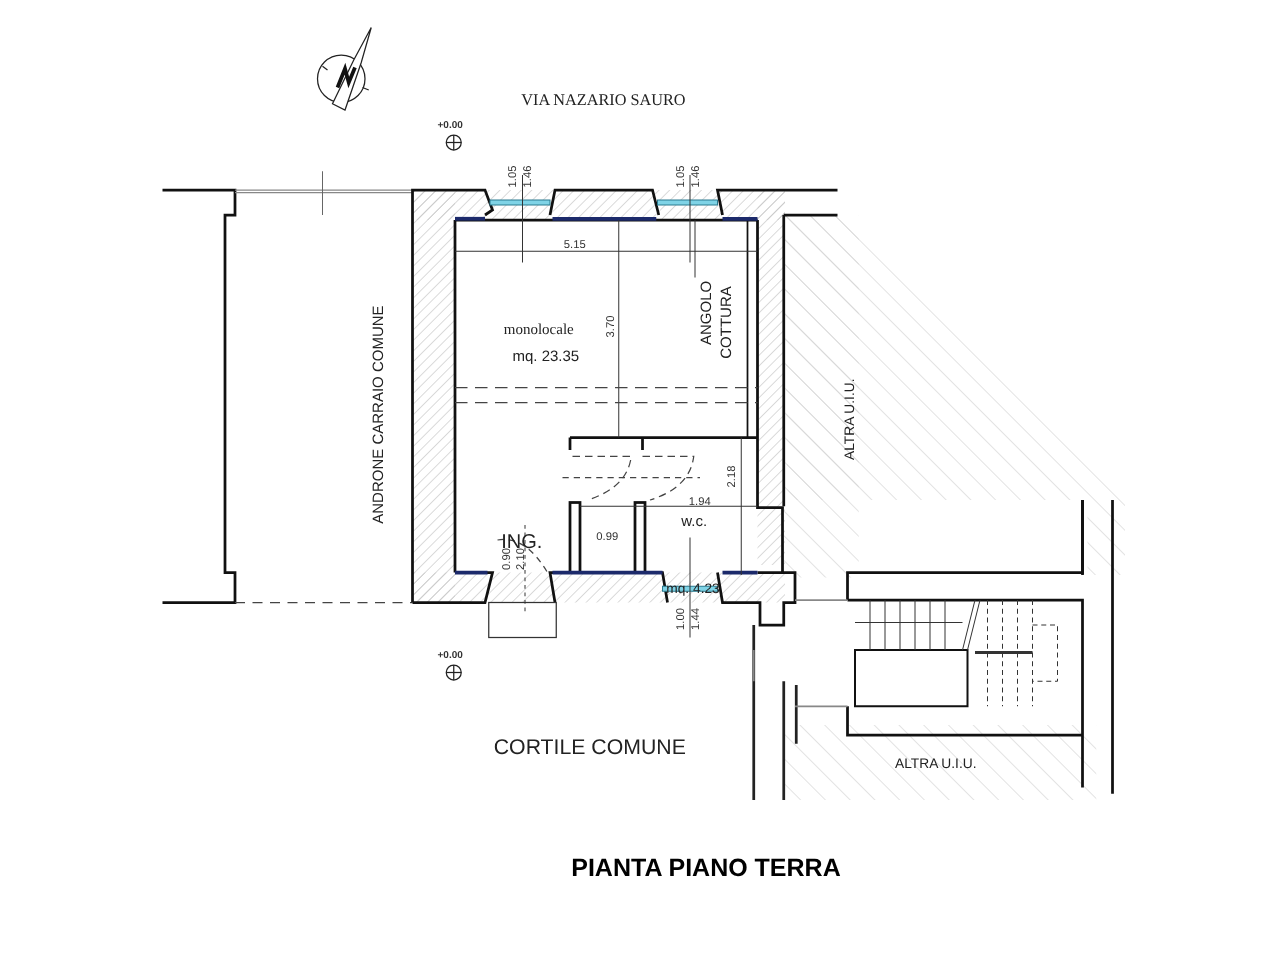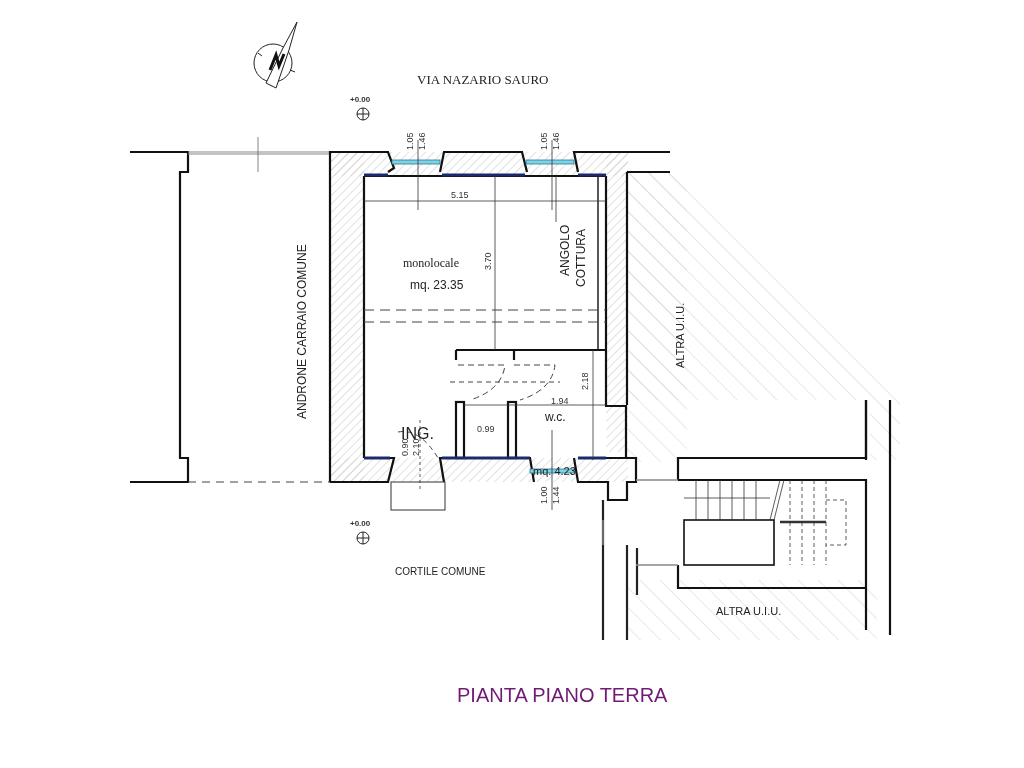--- a/index.html
+++ b/index.html
@@ -5,23 +5,23 @@
   html, body { margin:0; padding:0; background:#ffffff; }
   body { width:1024px; height:768px; position:relative; overflow:hidden; font-family:"Liberation Sans", sans-serif; color:#222; }
   #plan { position:absolute; left:0; top:0; width:1024px; height:768px; }
   .lbl { position:absolute; font-family:"Liberation Sans", sans-serif; color:#222; white-space:nowrap; }
   .lbl-street { left:417px; top:72px; font-size:13px;font-family:Liberation Serif, serif; }
   .lbl-room { left:403px; top:256px; font-size:12px;font-family:Liberation Serif, serif; }
   .lbl-area { left:410px; top:278px; font-size:12px; }
   .lbl-ing { left:401px; top:425px; font-size:16px; }
   .lbl-wc { left:545px; top:410px; font-size:12px; }
   .lbl-wcarea { left:533px; top:425px; font-size:11px;margin-top:40px; }
-  .lbl-cortile { left:395px; top:566px; font-size:10px; }
+  .lbl-cortile { left:395px; top:588px; font-size:17px; }
   .lbl-altra2 { left:716px; top:605px; font-size:11px; }
-  .lbl-title { left:457px; top:684px; font-size:20px; color:#701a75; }
+  .lbl-title { left:457px; top:684px; font-size:20px; color:#000000;font-weight:bold; }
   .lbl-dim { font-size:9px; color:#333; }
   .lbl-elev { font-size:8px; color:#333;font-weight:bold; }
   .rot { transform-origin:0 0; transform:rotate(-90deg); }
 </style>
 </head>
 <body>
 
 <svg id="plan" viewBox="0 0 1024 768" xmlns="http://www.w3.org/2000/svg">
   <defs>
     <pattern id="hatch" patternUnits="userSpaceOnUse" width="6" height="6" patternTransform="rotate(45)">

